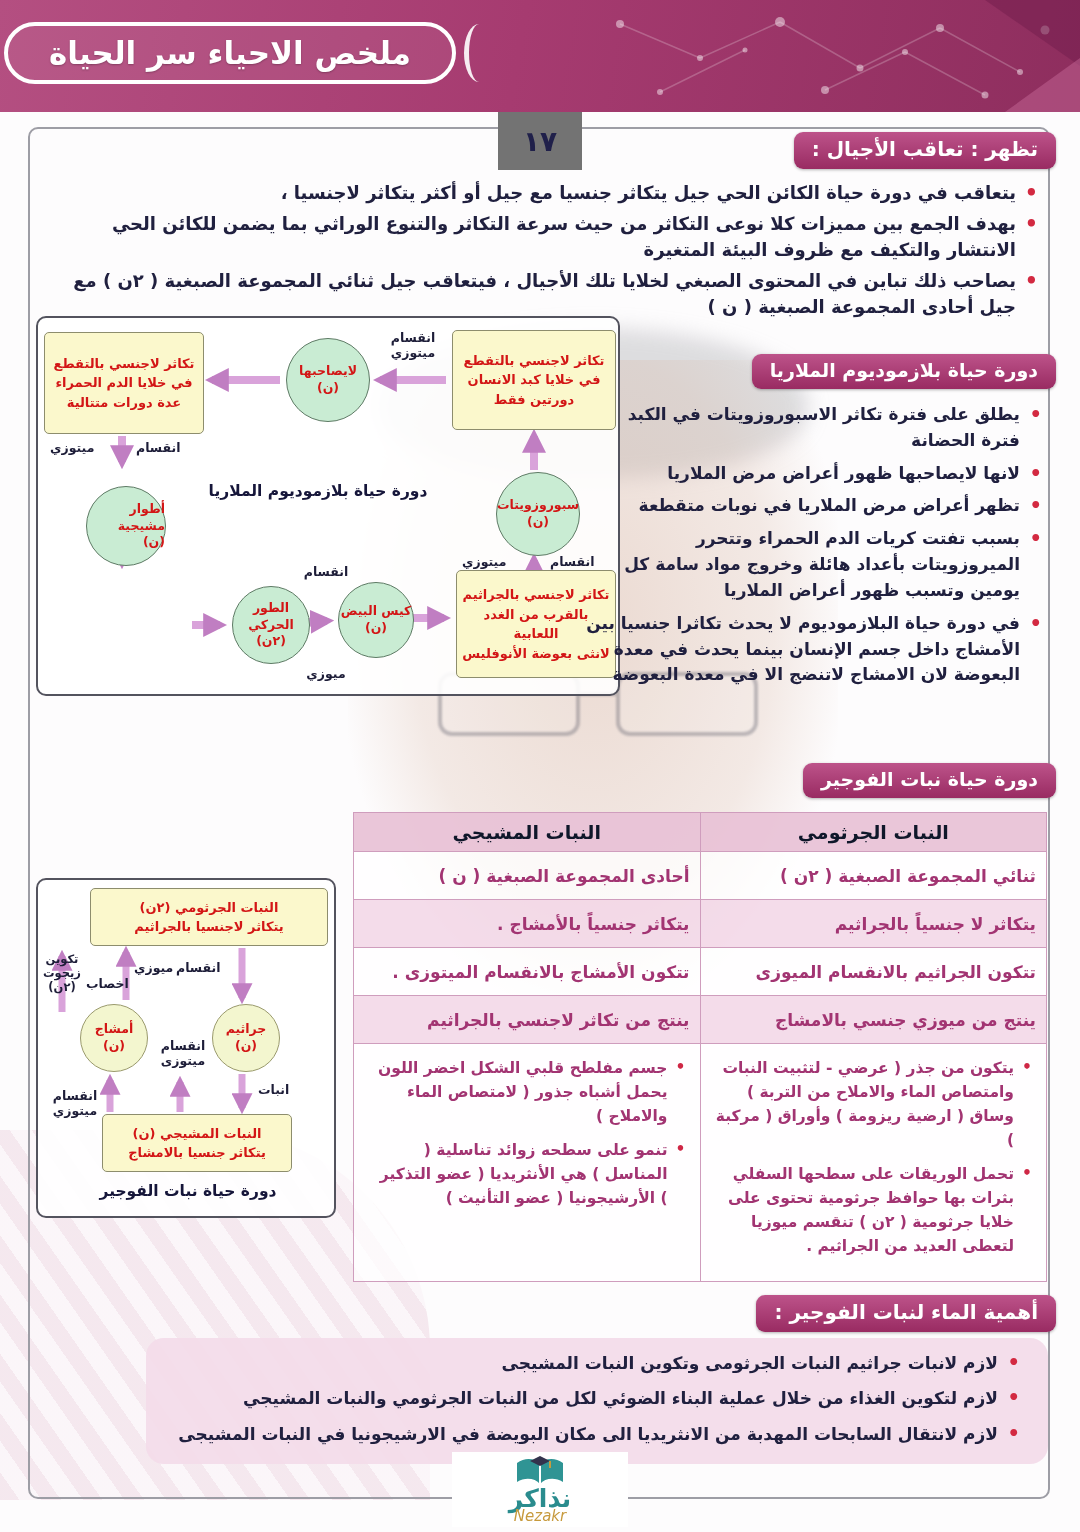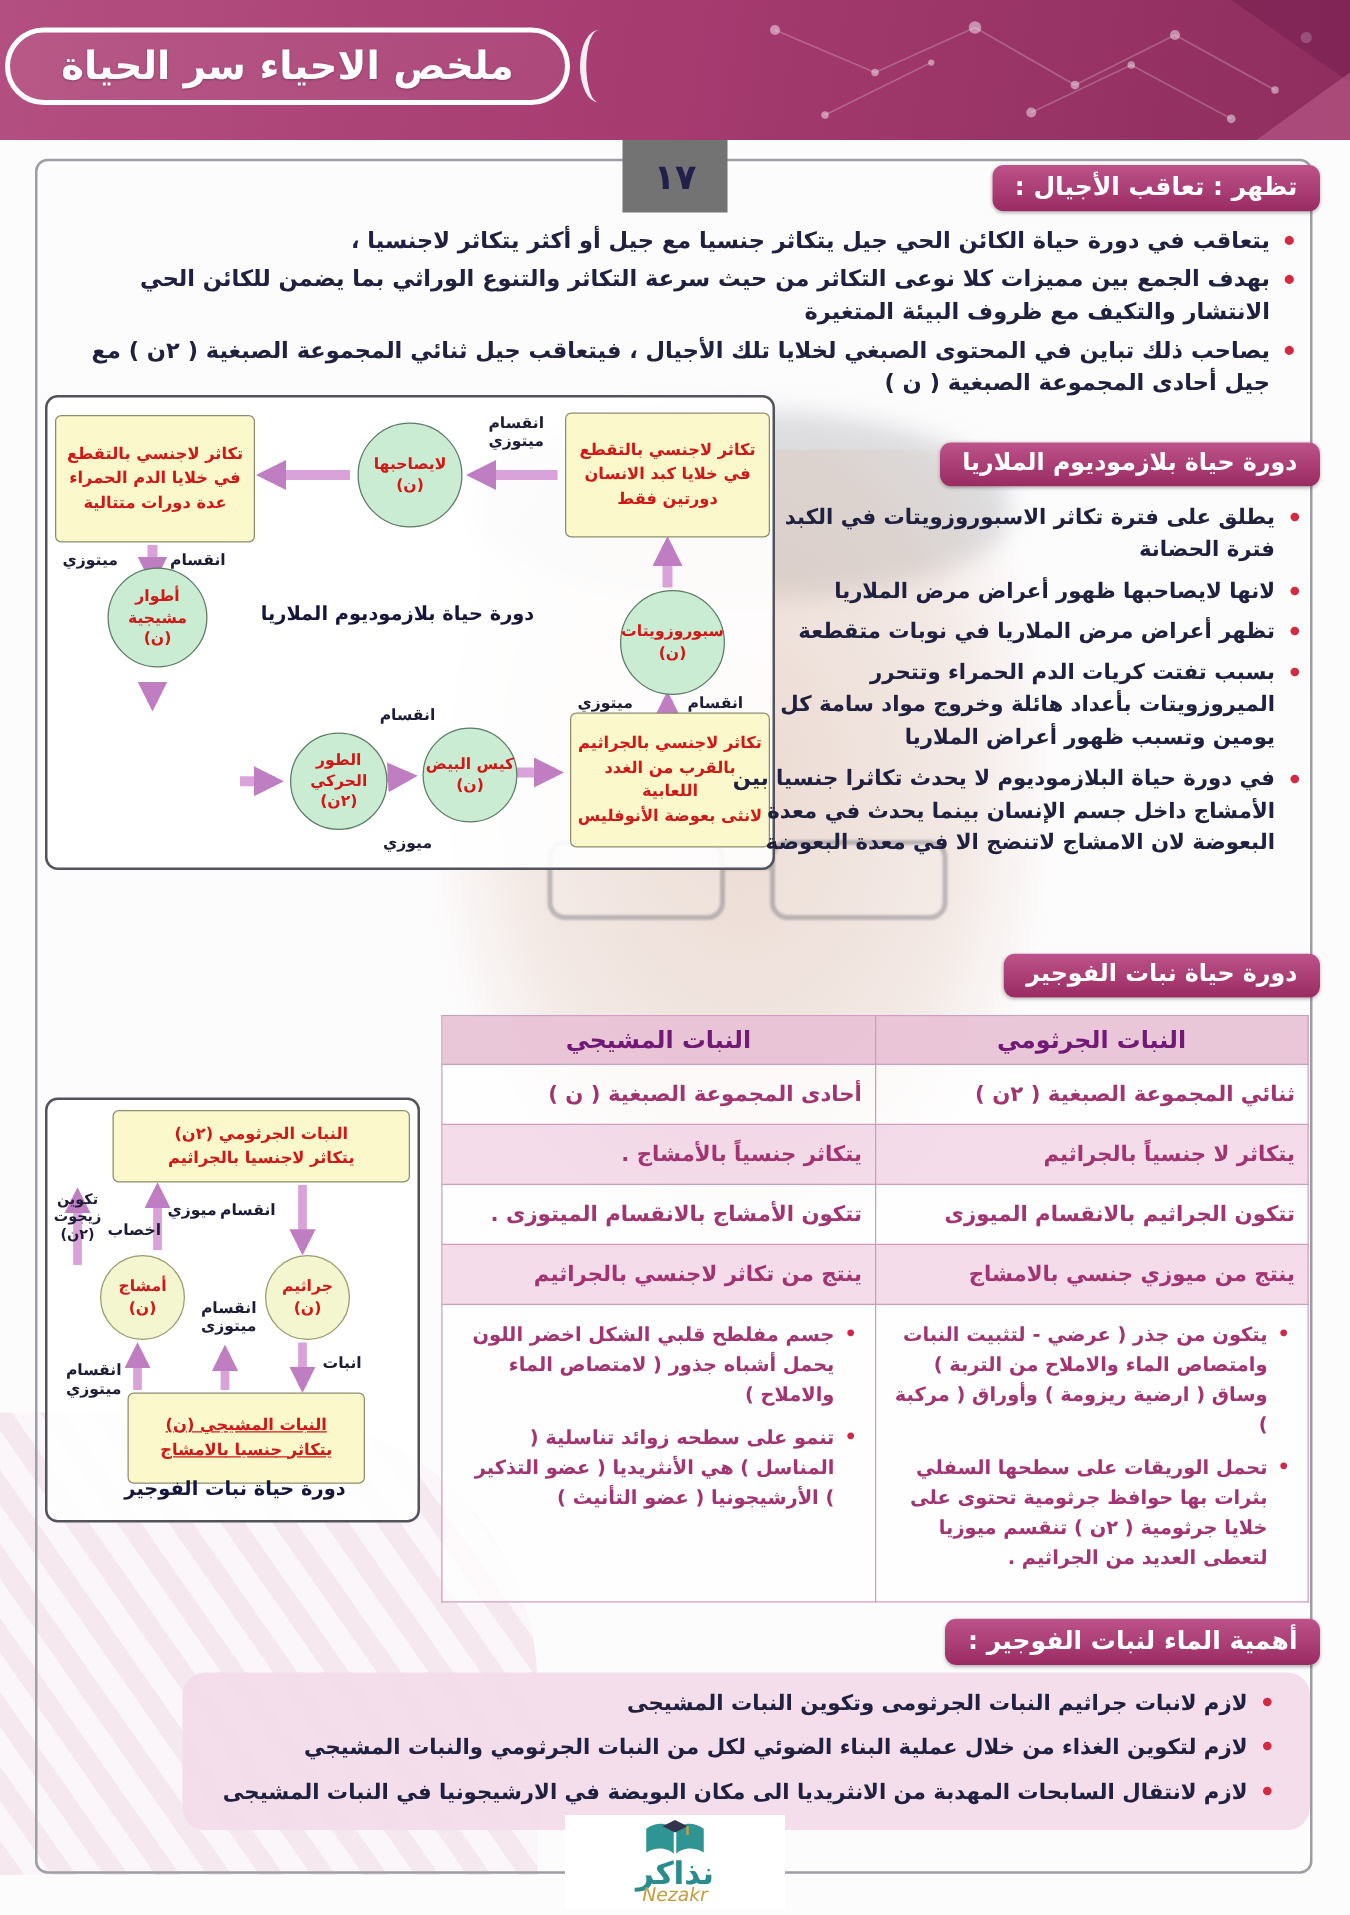--- a/index.html
+++ b/index.html
@@ -61,21 +61,21 @@
     white-space:pre-line; padding:2px; }
   .dcircle { position:absolute; background:#c9ecd3; border:1px solid #5d7a64; border-radius:50%; color:#d31616; font-weight:700;
     font-size:12.5px; line-height:1.35; display:flex; align-items:center; justify-content:center; text-align:center; white-space:pre-line; }
   .fcircle { background:#f3f6cf; border-color:#9a9a6d; }
   .dlabel { position:absolute; color:#1d1d38; font-weight:700; font-size:12.5px; white-space:pre-line; text-align:center; }
   .dtitle { position:absolute; color:#16163a; font-weight:700; font-size:15.5px; text-align:center; }
 
   
   .biotable { position:absolute; left:353px; top:812px; width:694px; z-index:2; border-collapse:collapse; }
   .biotable th, .biotable td { border:1.5px solid #cf9dbd; }
-  .biotable th { width:50%; background:rgba(232,193,214,0.92); color:#701a75; font-size:19px; font-weight:700; padding:8px; text-align:center; }
+  .biotable th { width:50%; background:rgba(232,193,214,0.92); color:#0f172a; font-size:19px; font-weight:700; padding:8px; text-align:center; }
   .biotable td { color:#a23472; font-weight:700; font-size:17px; text-align:right; padding:8px 10px; }
   .biotable tbody tr { height:48px; }
   .biotable tbody tr:nth-child(odd)  td { background:rgba(255,255,255,0.75); }
   .biotable tbody tr:nth-child(even) td { background:rgba(242,214,230,0.85); }
   .biotable tr.detail { height:238px; }
   .biotable tr.detail td { vertical-align:top; text-align:right; font-size:15.5px; line-height:1.55; padding:12px 14px; background:rgba(255,255,255,0.78); }
   .tbullet { position:relative; padding-right:18px; margin-bottom:10px; }
   .tbullet::before { content:"•"; position:absolute; right:0; top:-1px; color:#cf2745; }
 
   
@@ -163,21 +163,21 @@
     <div class="dbox" style="left:6px; top:14px; width:160px; height:102px;">تكاثر لاجنسي بالتقطع
 في خلايا الدم الحمراء
 عدة دورات متتالية</div>
     <div class="dbox" style="left:414px; top:12px; width:164px; height:100px;">تكاثر لاجنسي بالتقطع
 في خلايا كبد الانسان
 دورتين فقط</div>
     <div class="dcircle" style="left:248px; top:20px; width:84px; height:84px;">لايصاحبها
 (ن)</div>
     <div class="dcircle" style="left:458px; top:154px; width:84px; height:84px;">سبوروزويتات
 (ن)</div>
-    <div class="dcircle" style="left:48px; top:136px; width:80px; height:80px;">أطوار مشيجية
+    <div class="dcircle" style="left:48px; top:168px; width:80px; height:80px;text-align:right;">أطوار مشيجية
 (ن)</div>
     <div class="dcircle" style="left:194px; top:268px; width:78px; height:78px;">الطور الحركي
 (٢ن)</div>
     <div class="dcircle" style="left:300px; top:264px; width:76px; height:76px;">كيس البيض
 (ن)</div>
     <div class="dbox" style="left:418px; top:252px; width:160px; height:108px;">تكاثر لاجنسي بالجراثيم
 بالقرب من الغدد اللعابية
 لانثى بعوضة الأنوفليس</div>
     <div class="dtitle" style="left:140px; top:164px; width:280px;">دورة حياة بلازموديوم الملاريا</div>
     <div class="dlabel" style="left:338px; top:12px; width:74px;"><span>انقسام</span><br><span>ميتوزي</span></div>
@@ -252,21 +252,21 @@
         <path d="M92 120 L92 72"></path>
         <path d="M28 132 L28 76"></path>
       </g>
     </svg>
     <div class="dbox" style="left:52px; top:8px; width:238px; height:58px;">النبات الجرثومي (٢ن)
 يتكاثر لاجنسيا بالجراثيم</div>
     <div class="dcircle fcircle" style="left:42px; top:124px; width:68px; height:68px;">أمشاج
 (ن)</div>
     <div class="dcircle fcircle" style="left:174px; top:124px; width:68px; height:68px;">جراثيم
 (ن)</div>
-    <div class="dbox" style="left:64px; top:234px; width:190px; height:73px;text-decoration:underline;">النبات المشيجي (ن)
+    <div class="dbox" style="left:64px; top:234px; width:190px; height:58px;">النبات المشيجي (ن)
 يتكاثر جنسيا بالامشاج</div>
     <div class="dtitle" style="left:0; top:302px; width:300px;">دورة حياة نبات الفوجير</div>
     <div class="dlabel" style="left:2px; top:72px; width:44px; font-size:11.5px;">تكوين
 زيجوت
 (٢ن)</div>
     <div class="dlabel" style="left:48px; top:96px;">اخصاب</div>
     <div class="dlabel" style="left:138px; top:80px;">انقسام</div>
     <div class="dlabel" style="left:96px; top:80px;">ميوزي</div>
     <div class="dlabel" style="left:116px; top:158px; width:58px;">انقسام
 ميتوزى</div>

